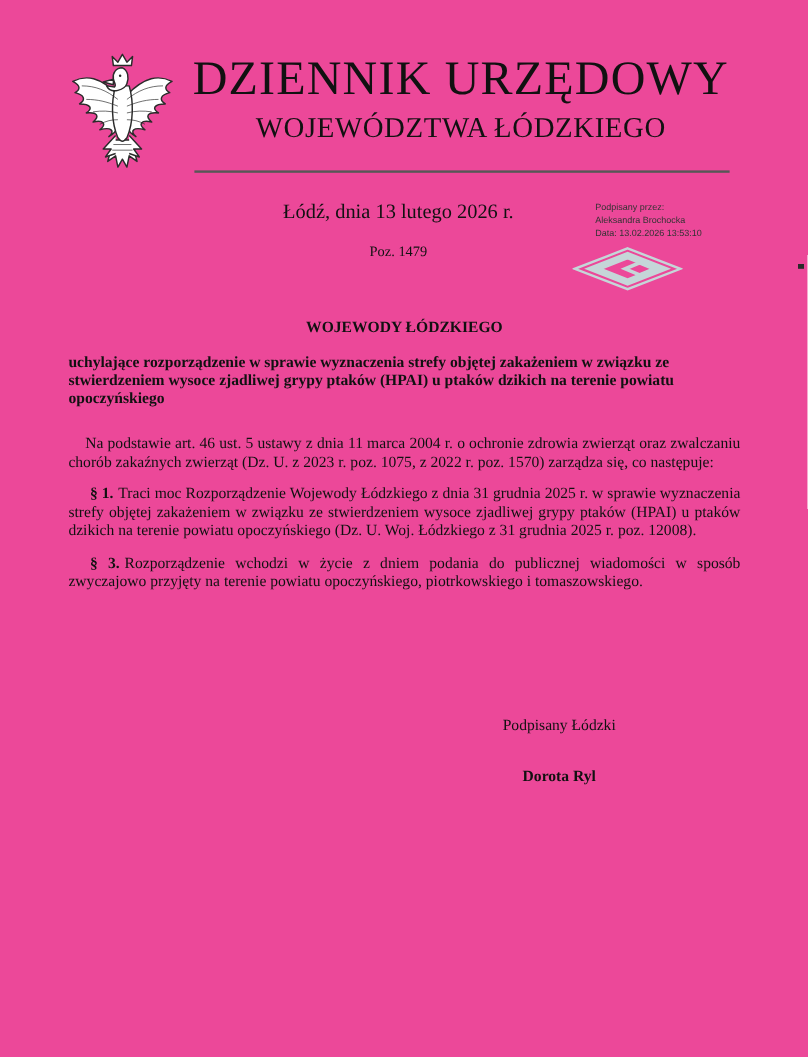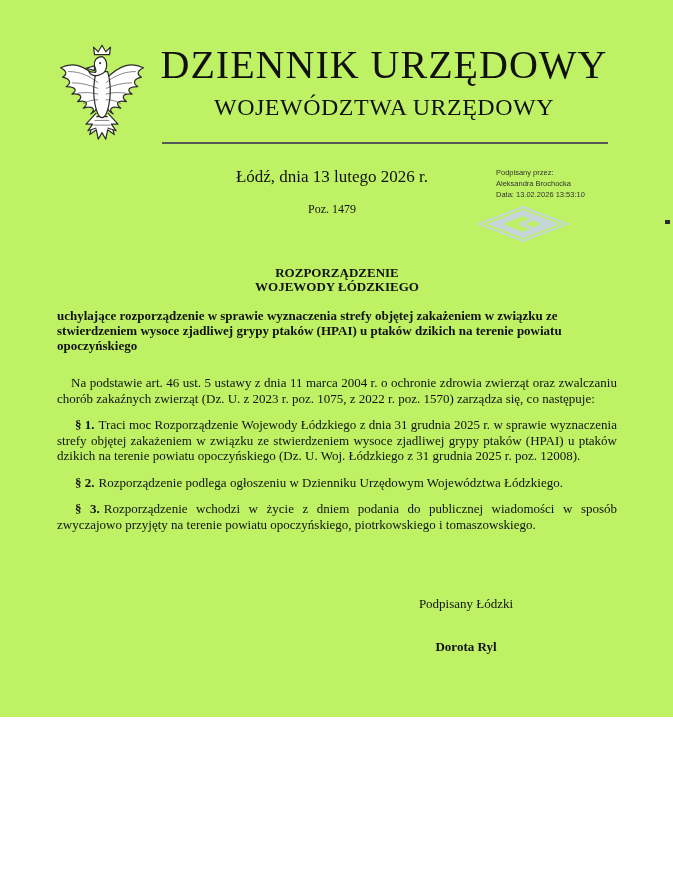--- a/index.html
+++ b/index.html
@@ -1,17 +1,17 @@
 <!DOCTYPE html>
 <html><head>
 <meta charset="utf-8">
 <style>
   html,body{margin:0;padding:0;background:#ffffff;}
   .page{
-    position:relative;width:673px;height:717px;background:#bef264;
+    position:relative;width:673px;height:881px;background:#ec4899;
     font-family:"Liberation Serif", serif;color:#111;overflow:hidden;text-decoration:underline;
   }
   
   .emblem{position:absolute;left:55px;top:42px;width:94px;height:108px;}
   .masthead{position:absolute;left:160px;top:42px;width:448px;text-align:center;}
   .masthead-title{font-size:40px;line-height:46px;letter-spacing:1px;font-weight:normal;white-space:nowrap;}
   .masthead-sub{font-size:24px;line-height:30px;margin-top:4px;letter-spacing:0.5px;white-space:nowrap;}
   .masthead-rule{position:absolute;left:162px;top:142px;width:446px;height:2px;background:#575757;}
   
   .place-date{position:absolute;left:57px;top:167px;width:550px;text-align:center;font-size:17px;}
@@ -64,21 +64,21 @@
         <path d="M54 48 C64 44 72 42 82 42"></path>
         <path d="M54 54 C62 52 68 52 76 53"></path>
         <path d="M54 60 C60 60 64 61 70 64"></path>
         <path d="M42 82 L58 82 M41 87 L59 87"></path>
       </g>
     </svg>
   </div>
 
   <div class="masthead">
     <div class="masthead-title">DZIENNIK URZĘDOWY</div>
-    <div class="masthead-sub">WOJEWÓDZTWA URZĘDOWY</div>
+    <div class="masthead-sub">WOJEWÓDZTWA ŁÓDZKIEGO</div>
   </div>
   <div class="masthead-rule"></div>
 
   <div class="place-date">Łódź, dnia 13 lutego 2026 r.</div>
   <div class="poz">Poz. 1479</div>
 
   <div class="stamp">
     <div>Podpisany przez:</div>
     <div>Aleksandra Brochocka</div>
     <div>Data: 13.02.2026 13:53:10</div>
@@ -89,32 +89,28 @@
         <path d="M46 2 L90 19 L46 36 L2 19 Z" stroke-width="2"></path>
         <path d="M46 8 L74 19 L46 30 L18 19 Z" stroke-width="6"></path>
         <path d="M56 14 L68 19 L56 24 L44 19 Z" stroke-width="3"></path>
       </g>
     </svg>
   </div>
   <div class="edge-mark"></div>
 
   <div class="act">
     <div class="act-type">
-      <div>ROZPORZĄDZENIE</div>
       <div>WOJEWODY ŁÓDZKIEGO</div>
     </div>
     <div class="act-subject">uchylające rozporządzenie w sprawie wyznaczenia strefy objętej zakażeniem w związku ze stwierdzeniem wysoce zjadliwej grypy ptaków (HPAI) u ptaków dzikich na terenie powiatu opoczyńskiego</div>
 
     <div class="act-body">
       <p class="preamble">Na podstawie art. 46 ust. 5 ustawy z dnia 11 marca 2004 r. o ochronie zdrowia zwierząt oraz zwalczaniu chorób zakaźnych zwierząt (Dz. U. z 2023 r. poz. 1075, z 2022 r. poz. 1570) zarządza się, co następuje:</p>
       <p class="section">
         <span class="sec-marker">§ 1.</span><span>Traci moc Rozporządzenie Wojewody Łódzkiego z dnia 31 grudnia 2025 r. w sprawie wyznaczenia strefy objętej zakażeniem w związku ze stwierdzeniem wysoce zjadliwej grypy ptaków (HPAI) u ptaków dzikich na terenie powiatu opoczyńskiego (Dz. U. Woj. Łódzkiego z 31 grudnia 2025 r. poz. 12008).</span>
-      </p>
-      <p class="section">
-        <span class="sec-marker">§ 2.</span><span>Rozporządzenie podlega ogłoszeniu w Dzienniku Urzędowym Województwa Łódzkiego.</span>
       </p>
       <p class="section">
         <span class="sec-marker">§ 3.</span><span>Rozporządzenie wchodzi w życie z dniem podania do publicznej wiadomości w sposób zwyczajowo przyjęty na terenie powiatu opoczyńskiego, piotrkowskiego i tomaszowskiego.</span>
       </p>
     </div>
   </div>
 
   <div class="signoff">
     <div class="signoff-title">Podpisany Łódzki</div>
     <div class="signoff-name">Dorota Ryl</div>

